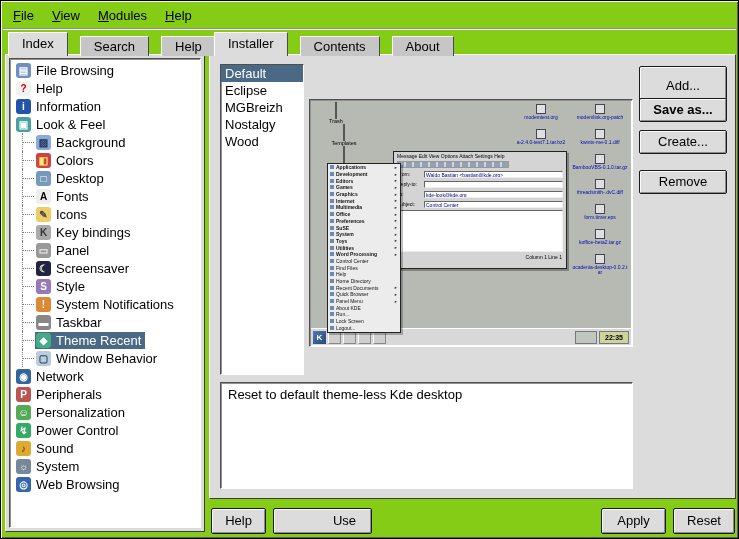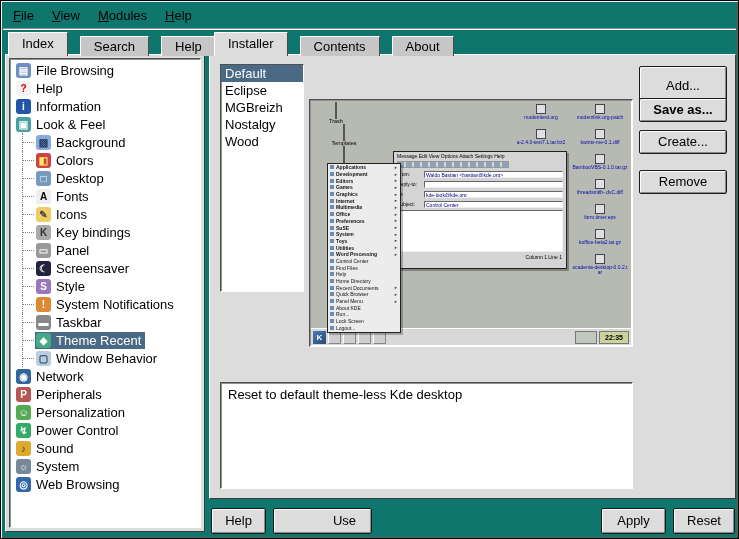--- a/index.html
+++ b/index.html
@@ -1,19 +1,19 @@
 <!DOCTYPE html>
 <html><head>
 <meta charset="utf-8">
 <style>
   * { margin:0; padding:0; box-sizing:border-box; }
   html,body { background:#9a9a9a; }
   .app {
     position:relative; width:739px; height:539px;
-    background:#0f766e; border:1px solid #000;
+    background:#84cc16; border:1px solid #000;
     box-shadow: inset 1px 1px 0 #f5f5f5, inset -1px -1px 0 #5a5a5a;
     font-family:"Liberation Sans", sans-serif; font-size:13px; color:#000;
     overflow:hidden;
   }
   
   .menubar { position:absolute; left:3px; top:3px; right:3px; height:23px; display:flex; align-items:center; }
   .menu-item { display:inline-block; padding:3px 9px; font-size:13px; }
   .menu-item::first-letter { text-decoration:underline; }
   .menubar-sep { position:absolute; left:2px; right:2px; top:27px; height:2px;
     border-top:1px solid #8f8f8f; border-bottom:1px solid #f8f8f8; }
@@ -43,21 +43,21 @@
   .tree-row.depth-1 .stub { display:block; position:relative; width:13px; height:18px; flex:none;
     border-left:1px dotted #808080; }
   .tree-row.depth-1 .stub::after { content:""; position:absolute; left:0; top:9px; width:11px; border-top:1px dotted #808080; }
   .row-inner { display:flex; align-items:center; padding:1px 4px 1px 1px; }
   .tree-row.selected .row-inner { background:#4a6984; }
   .tree-row.selected .tlabel { color:#fff; }
   .ticon { flex:none; width:15px; height:15px; margin-right:5px; border-radius:3px;
     font-size:10px; font-weight:bold; line-height:15px; text-align:center; }
   .tlabel { white-space:nowrap; }
   
-  .theme-list { position:absolute; left:10px; top:9px; width:84px; height:228px; overflow:hidden; }
+  .theme-list { position:absolute; left:10px; top:9px; width:84px; height:311px; overflow:hidden; }
   .list-item { height:17px; line-height:17px; padding-left:4px; font-size:13px; }
   .list-item.selected { background:#4a6984; color:#fff; }
   
   .btn { position:absolute; background:#dcdcdc; border:1px solid #1a1a1a; border-radius:2px;
     box-shadow: inset 1px 1px 0 #fafafa, inset -1px -1px 0 #8a8a8a;
     font-family:"Liberation Sans",sans-serif; font-size:13px; text-align:center; cursor:default; }
   .btn-add    { left:429px; top:11px;  width:88px; height:40px; line-height:22px; }
   .btn-save   { left:429px; top:43px;  width:88px; height:24px; line-height:22px;font-weight:bold; }
   .btn-create { left:429px; top:75px;  width:88px; height:24px; line-height:22px; }
   .btn-remove { left:429px; top:107px; width:88px; height:24px; line-height:22px;margin-top:8px; }

